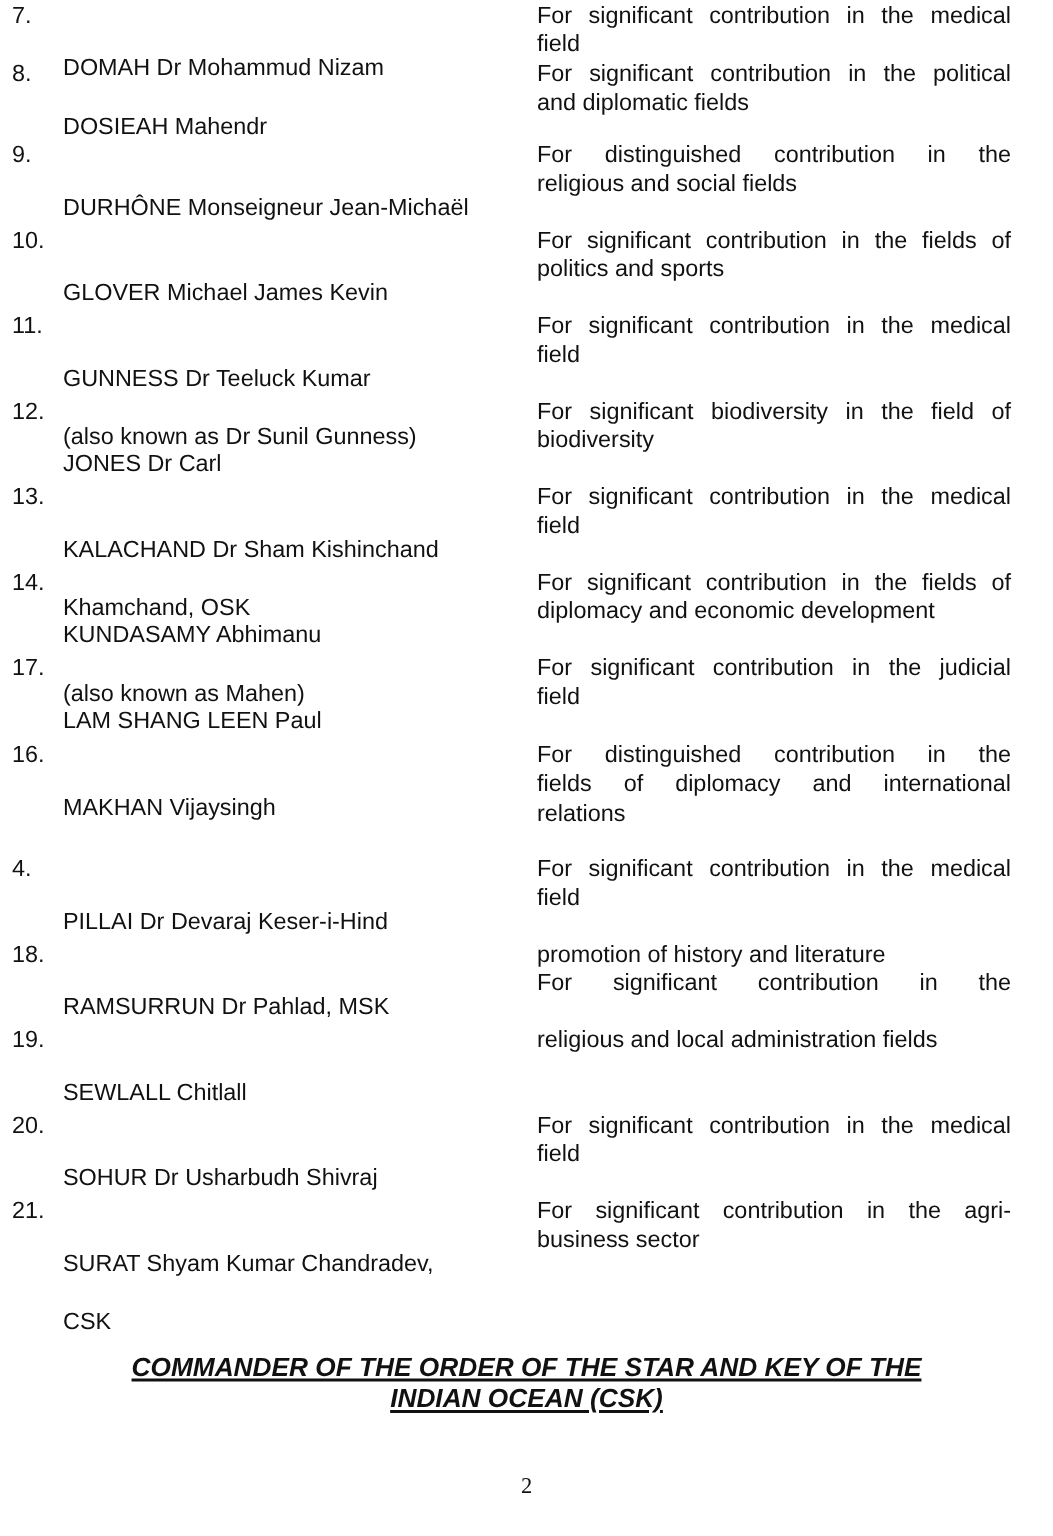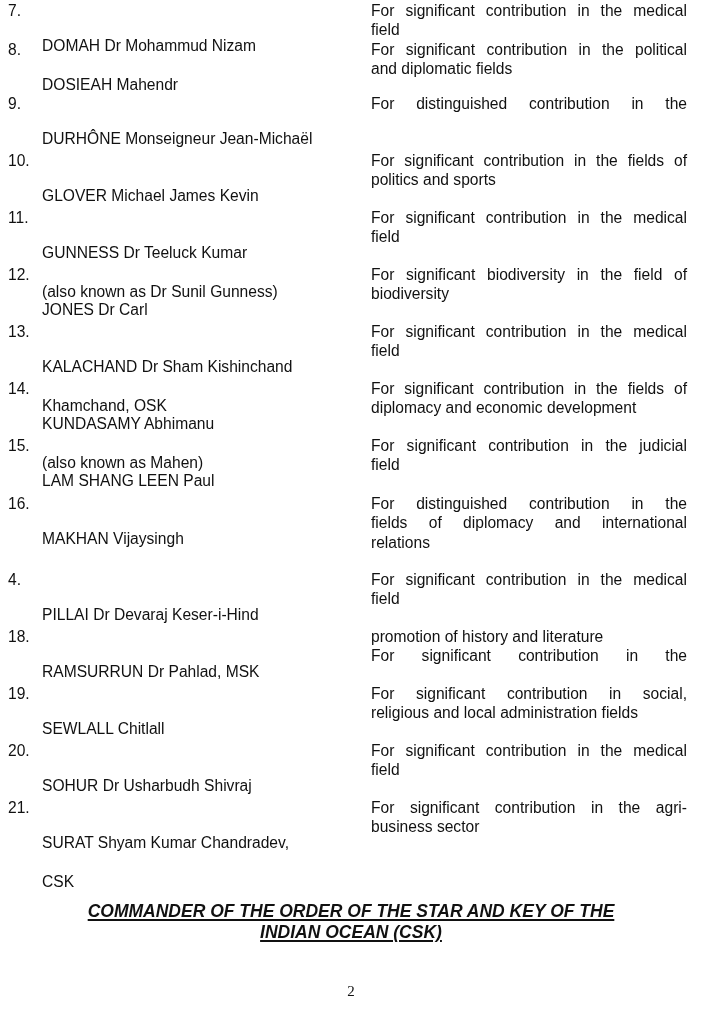--- a/index.html
+++ b/index.html
@@ -31,21 +31,21 @@
     .name {
       position: absolute;
       left: 42px;
       top: 0;
       width: 320px;
       white-space: pre-line;
       margin-top: 16px;
     }
     .desc {
       position: absolute;
-      left: 371px;
+      left: 358px;
       top: 0;
       width: 316px;
       text-align: justify;
       white-space: normal;
     }
     .desc .ln {
       display: block;
       text-align: justify;
       text-align-last: justify;
     }
@@ -108,20 +108,21 @@
     </div>
   </div>
 
   <div class="entry" style="top:94px">
     <span class="num">9.</span>
     <div class="name">
       <span class="nl">DURHÔNE Monseigneur Jean-Michaël</span>
     </div>
     <div class="desc">
       <span class="ln">For distinguished contribution in the</span>
+      <span class="ln last">religious and social fields</span>
     </div>
   </div>
 
   <div class="entry" style="top:151px">
     <span class="num">10.</span>
     <div class="name">
       <span class="nl">GLOVER Michael James Kevin</span>
     </div>
     <div class="desc">
       <span class="ln">For significant contribution in the fields of</span>
@@ -170,21 +171,21 @@
       <span class="nl">KUNDASAMY Abhimanu</span><br>
       <span class="nl">(also known as Mahen)</span>
     </div>
     <div class="desc">
       <span class="ln">For significant contribution in the fields of</span>
       <span class="ln last">diplomacy and economic development</span>
     </div>
   </div>
 
   <div class="entry" style="top:436px">
-    <span class="num">15.</span>
+    <span class="num">17.</span>
     <div class="name">
       <span class="nl">LAM SHANG LEEN Paul</span>
     </div>
     <div class="desc">
       <span class="ln">For significant contribution in the judicial</span>
       <span class="ln last">field</span>
     </div>
   </div>
 
   <div class="entry" style="top:494px">
@@ -220,21 +221,20 @@
       <span class="ln">For significant contribution in the</span>
     </div>
   </div>
 
   <div class="entry" style="top:684px">
     <span class="num">19.</span>
     <div class="name">
       <span class="nl">SEWLALL Chitlall</span>
     </div>
     <div class="desc">
-      <span class="ln">For significant contribution in social,</span>
       <span class="ln last">religious and local administration fields</span>
     </div>
   </div>
 
   <div class="entry" style="top:741px">
     <span class="num">20.</span>
     <div class="name">
       <span class="nl">SOHUR Dr Usharbudh Shivraj</span>
     </div>
     <div class="desc">

